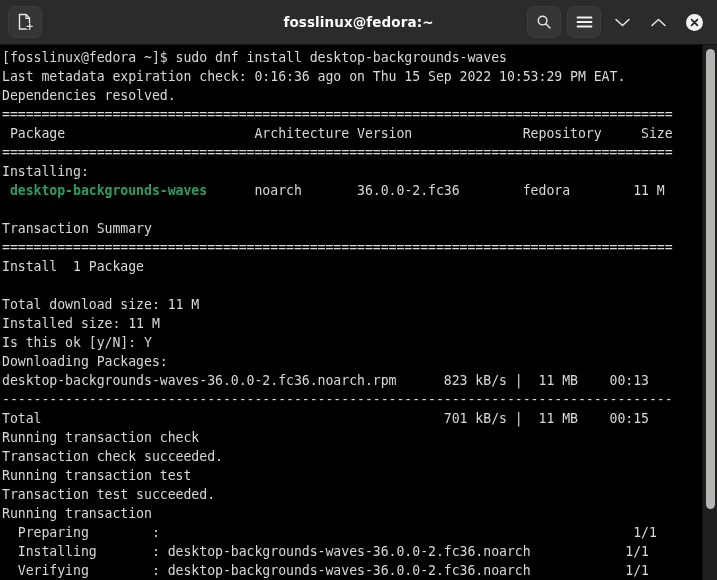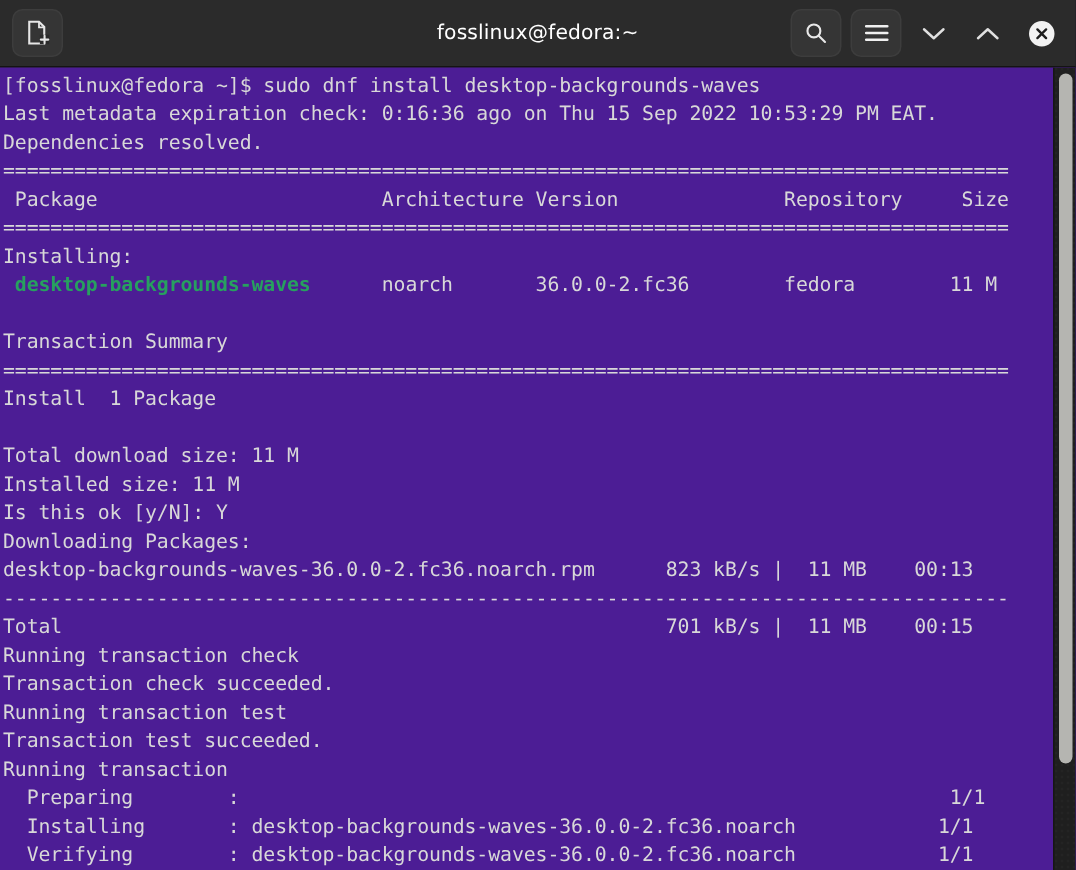--- a/index.html
+++ b/index.html
@@ -57,21 +57,21 @@
     justify-content: center;
     cursor: pointer;
   }
   .title-text {
     position: absolute;
     left: 0;
     right: 0;
     text-align: center;
     font-family: "DejaVu Sans", sans-serif;
     font-size: 13.5px;
-    font-weight: normal;
+    font-weight: bold;
     color: #ffffff;
     letter-spacing: 0.1px;
     pointer-events: none;
   }
   .spacer { flex: 1 1 auto; }
   .right-group {
     display: flex;
     align-items: center;
     gap: 6px;
     z-index: 2;
@@ -89,21 +89,21 @@
     background: #f2f2f2;
     display: flex;
     align-items: center;
     justify-content: center;
   }
 
   
   .term-wrap {
     flex: 1 1 auto;
     position: relative;
-    background: #4c1d95;
+    background: #000000;
     overflow: hidden;
     padding-left: 20px;
   }
   .term {
     position: absolute;
     top: 0;
     left: 0;
     right: 0;
     bottom: 0;
     padding: 3px 0 0 2px;

